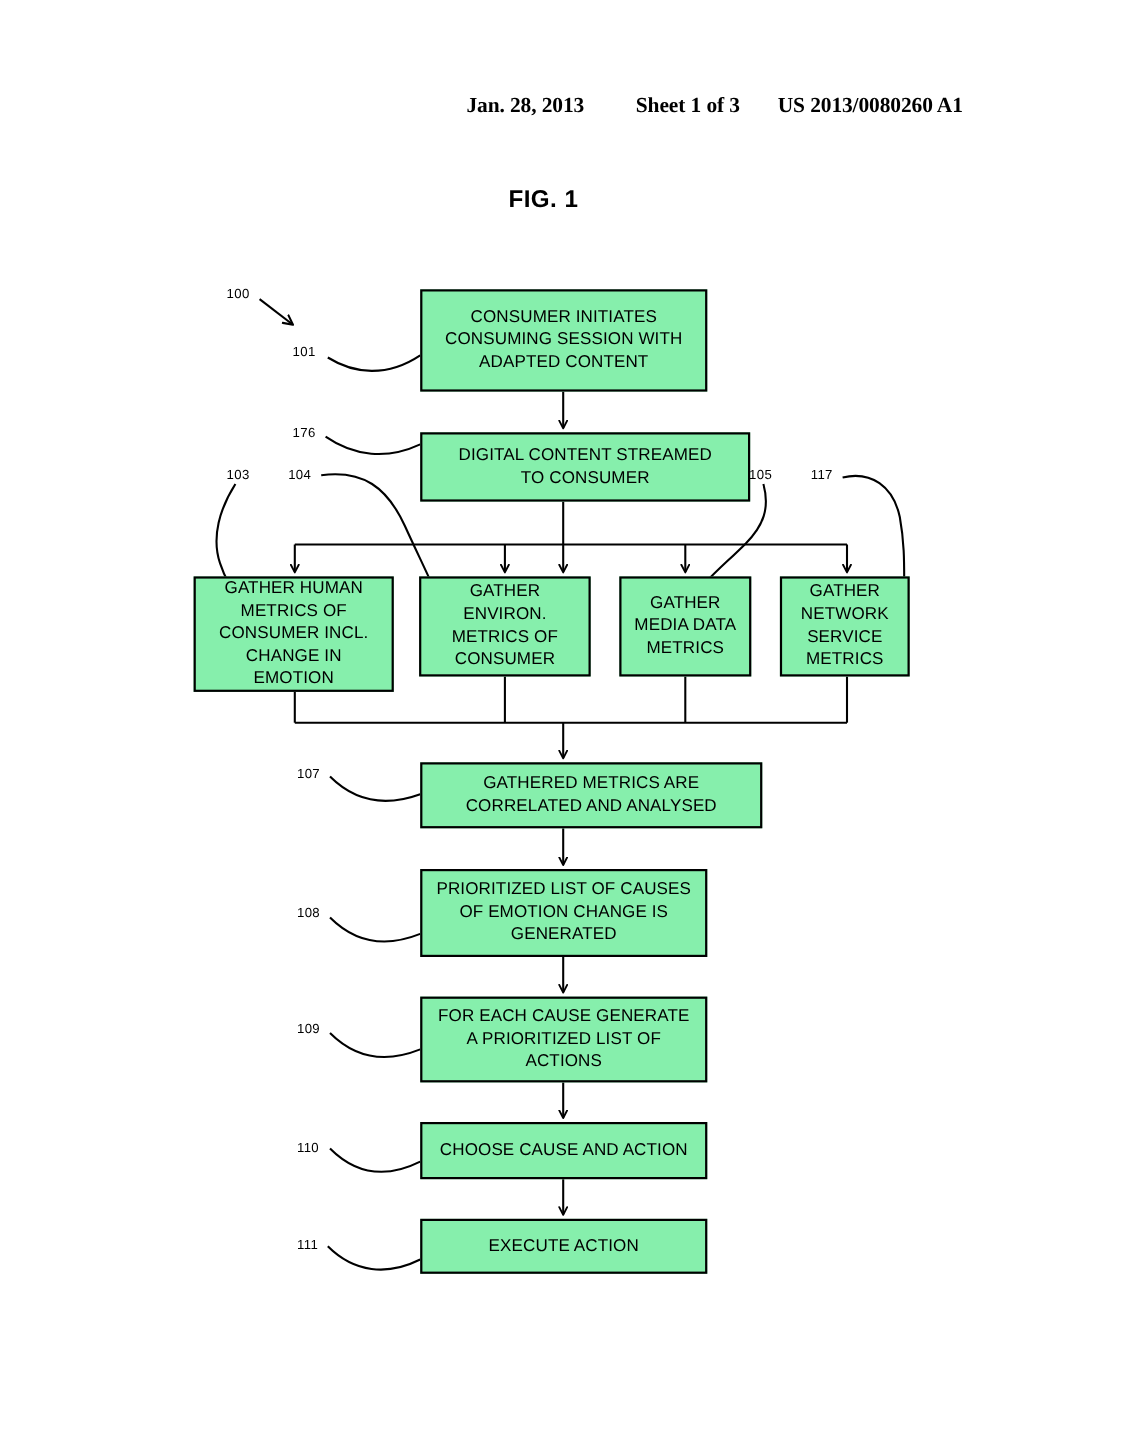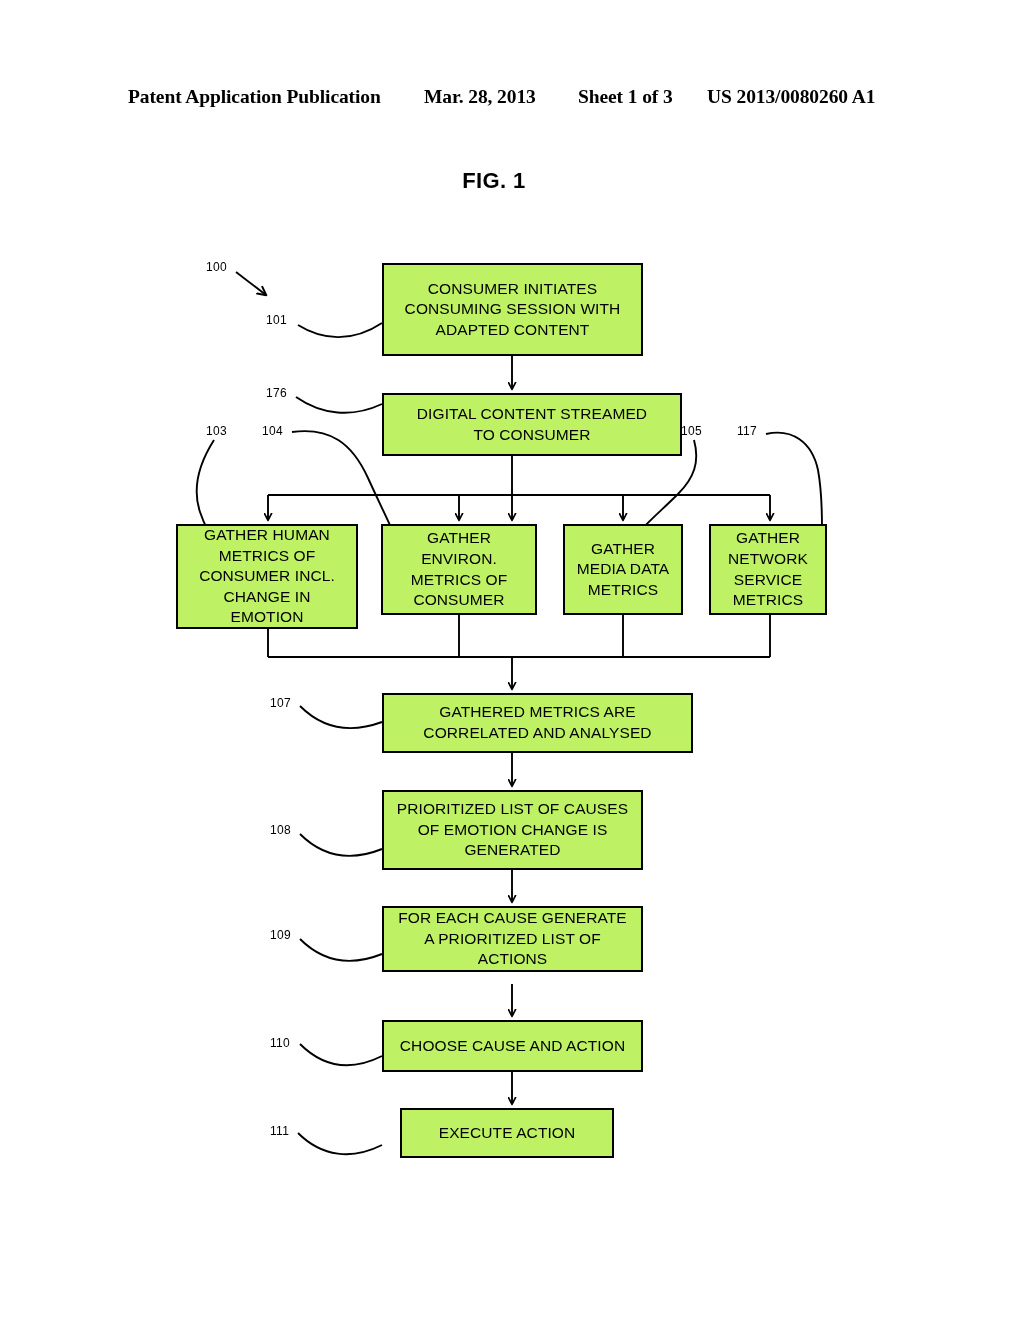--- a/index.html
+++ b/index.html
@@ -64,43 +64,43 @@
   }
   #drawing svg {
     display: block;
   }
 
   
   .fc-box {
     position: absolute;
     box-sizing: border-box;
     border: 2px solid #000000;
-    background: #bef264;
+    background: #86efac;
     display: flex;
     align-items: center;
     justify-content: center;
     text-align: center;
     font-size: 15.5px;
     line-height: 1.33;
     letter-spacing: 0.1px;
     padding: 2px 5px;
     white-space: pre-line;
   }
 
   #box-101 { left: 382px; top: 263px; width: 261px; height: 93px; }
   #box-102 { left: 382px; top: 393px; width: 300px; height: 63px; }
   #box-103 { left: 176px; top: 524px; width: 182px; height: 105px; }
   #box-104 { left: 381px; top: 524px; width: 156px; height: 91px; }
   #box-105 { left: 563px; top: 524px; width: 120px; height: 91px; }
   #box-106 { left: 709px; top: 524px; width: 118px; height: 91px; }
   #box-107 { left: 382px; top: 693px; width: 311px; height: 60px; }
   #box-108 { left: 382px; top: 790px; width: 261px; height: 80px; }
-  #box-109 { left: 382px; top: 906px; width: 261px; height: 66px; }
+  #box-109 { left: 382px; top: 906px; width: 261px; height: 78px; }
   #box-110 { left: 382px; top: 1020px; width: 261px; height: 52px; }
-  #box-111 { left: 400px; top: 1108px; width: 214px; height: 50px; }
+  #box-111 { left: 382px; top: 1108px; width: 261px; height: 50px; }
 
   
   .ref-num {
     position: absolute;
     font-size: 12px;
     letter-spacing: 0.3px;
     white-space: nowrap;
   }
   #ref-100 { left: 206px; top: 260px; }
   #ref-101 { left: 266px; top: 313px; }
@@ -112,22 +112,21 @@
   #ref-107 { left: 270px; top: 696px; }
   #ref-108 { left: 270px; top: 823px; }
   #ref-109 { left: 270px; top: 928px; }
   #ref-110 { left: 270px; top: 1036px; }
   #ref-111 { left: 270px; top: 1124px; }
 </style>
 </head>
 <body>
 
 <div id="page-header">
-  <span class="hdr-item" id="hdr-pub">Patent Application Publication</span>
-  <span class="hdr-item" id="hdr-date">Mar. 28, 2013</span>
+  <span class="hdr-item" id="hdr-date">Jan. 28, 2013</span>
   <span class="hdr-item" id="hdr-sheet">Sheet 1 of 3</span>
   <span class="hdr-item" id="hdr-num">US 2013/0080260 A1</span>
 </div>
 
 <div id="fig-label"><span class="figtext">FIG. 1</span></div>
 
 <div id="drawing">
 <svg width="1024" height="1320" viewBox="0 0 1024 1320" xmlns="http://www.w3.org/2000/svg">
   <defs>
     <marker id="arrowhead" markerWidth="9" markerHeight="9" refX="7.2" refY="4.5" orient="auto" markerUnits="userSpaceOnUse">

